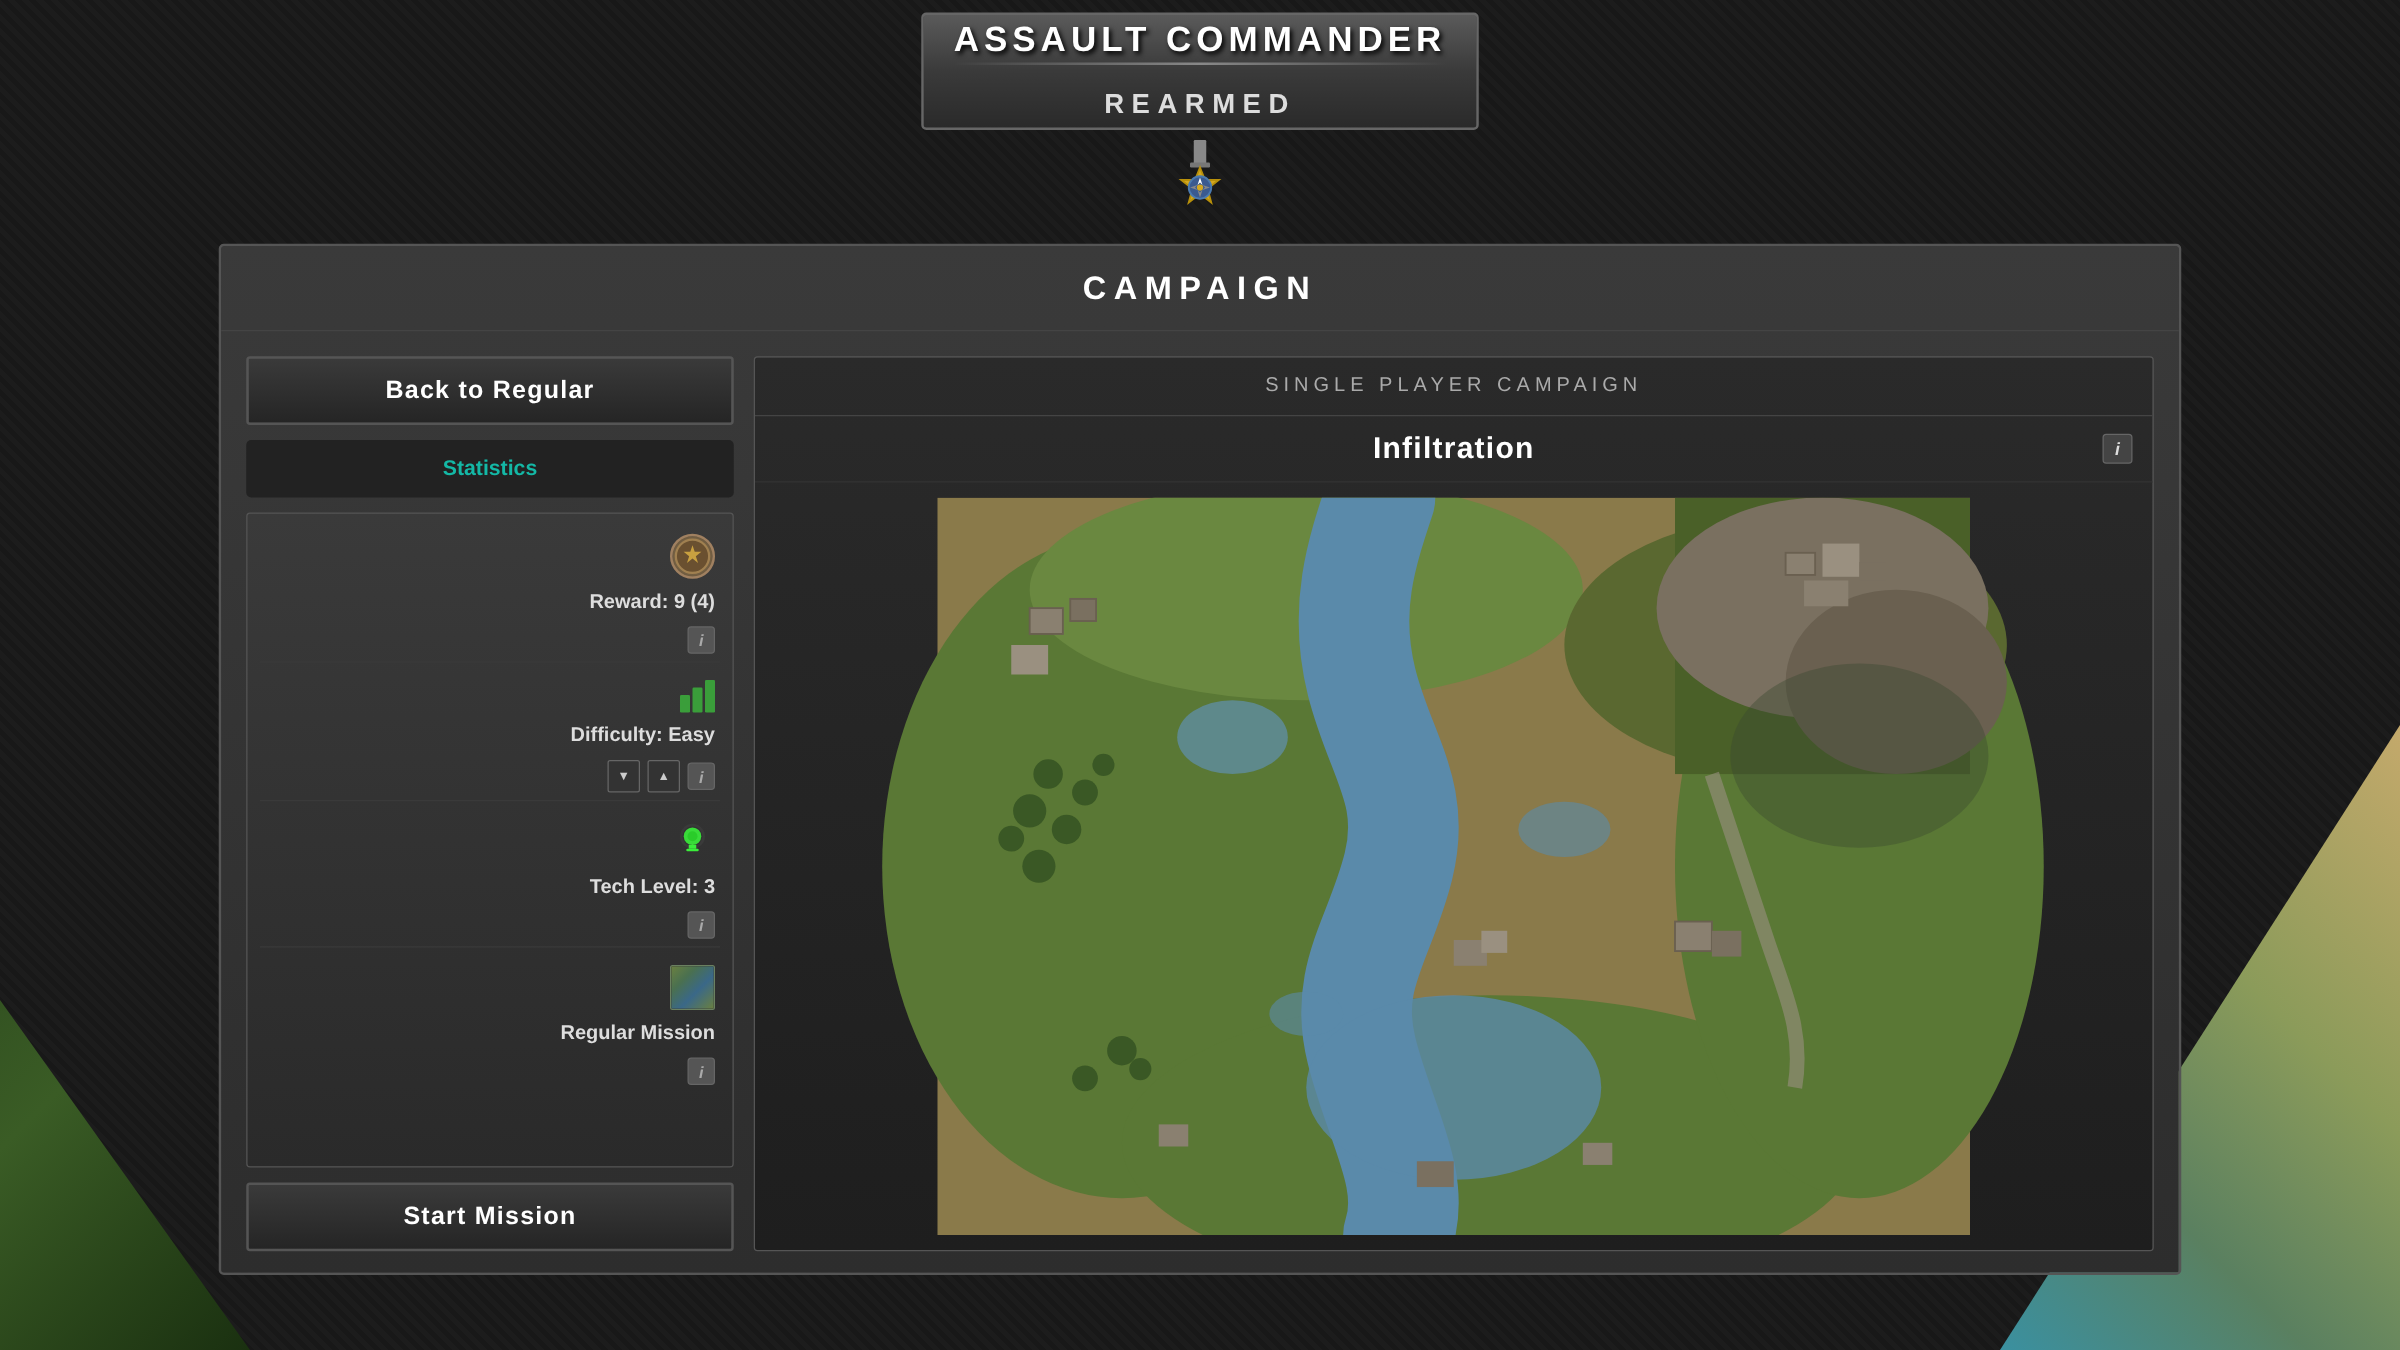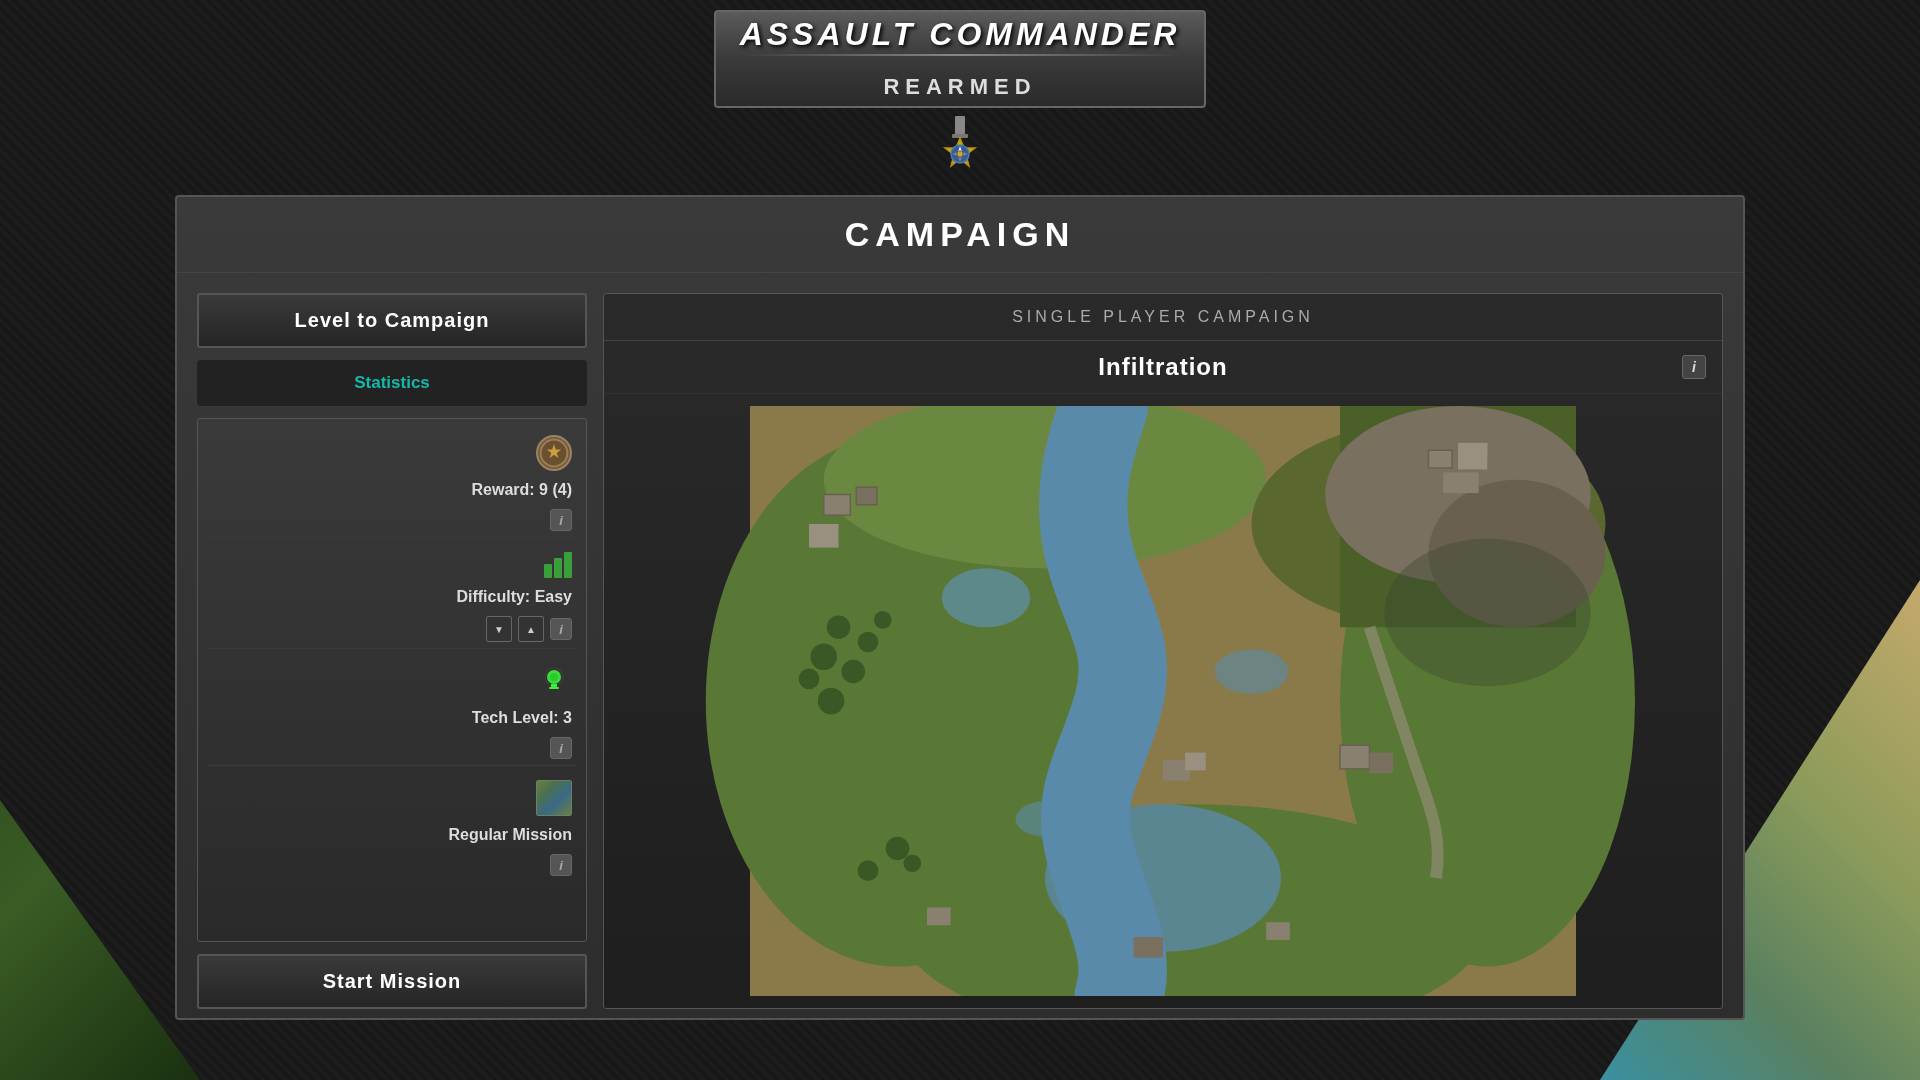--- a/index.html
+++ b/index.html
@@ -65,26 +65,25 @@
     .title-badge {
       background: linear-gradient(180deg, #5a5a5a 0%, #3a3a3a 50%, #2a2a2a 100%);
       border: 2px solid #666;
       border-radius: 4px;
       padding: 6px 24px;
       text-align: center;
       position: relative;
     }
 
     .title-main {
-      font-size: 32px;
+      font-size: 28px;
       font-weight: 900;
       color: #fff;
       letter-spacing: 4px;
       text-transform: uppercase;
-      font-style: italic;
       text-shadow: 2px 2px 4px #000;
       line-height: 1;
     }
 
     .title-sub {
       font-size: 22px;
       font-weight: 700;
       color: #ddd;
       letter-spacing: 6px;
       text-transform: uppercase;
@@ -125,21 +124,21 @@
     }
 
     
     .panel-header {
       text-align: center;
       padding: 18px;
       border-bottom: 1px solid #444;
     }
 
     .panel-title {
-      font-size: 34px;
+      font-size: 26px;
       font-weight: 700;
       color: #fff;
       letter-spacing: 6px;
       text-transform: uppercase;
     }
 
     
     .panel-content {
       display: flex;
       height: calc(100% - 65px);
@@ -450,21 +449,21 @@
 
 <div class="main-panel">
   <div class="panel-header">
     <span class="panel-title">CAMPAIGN</span>
   </div>
 
   <div class="panel-content">
 
     <div class="left-column">
 
-      <button class="btn-primary">Level to Campaign</button>
+      <button class="btn-primary">Back to Regular</button>
 
       <div class="tabs-container">
         <div class="tab">Statistics</div>
       </div>
 
       <div class="properties-box">
 
         <div class="prop-row">
           <div class="reward-icon">
             <svg viewBox="0 0 36 36" width="36" height="36">

